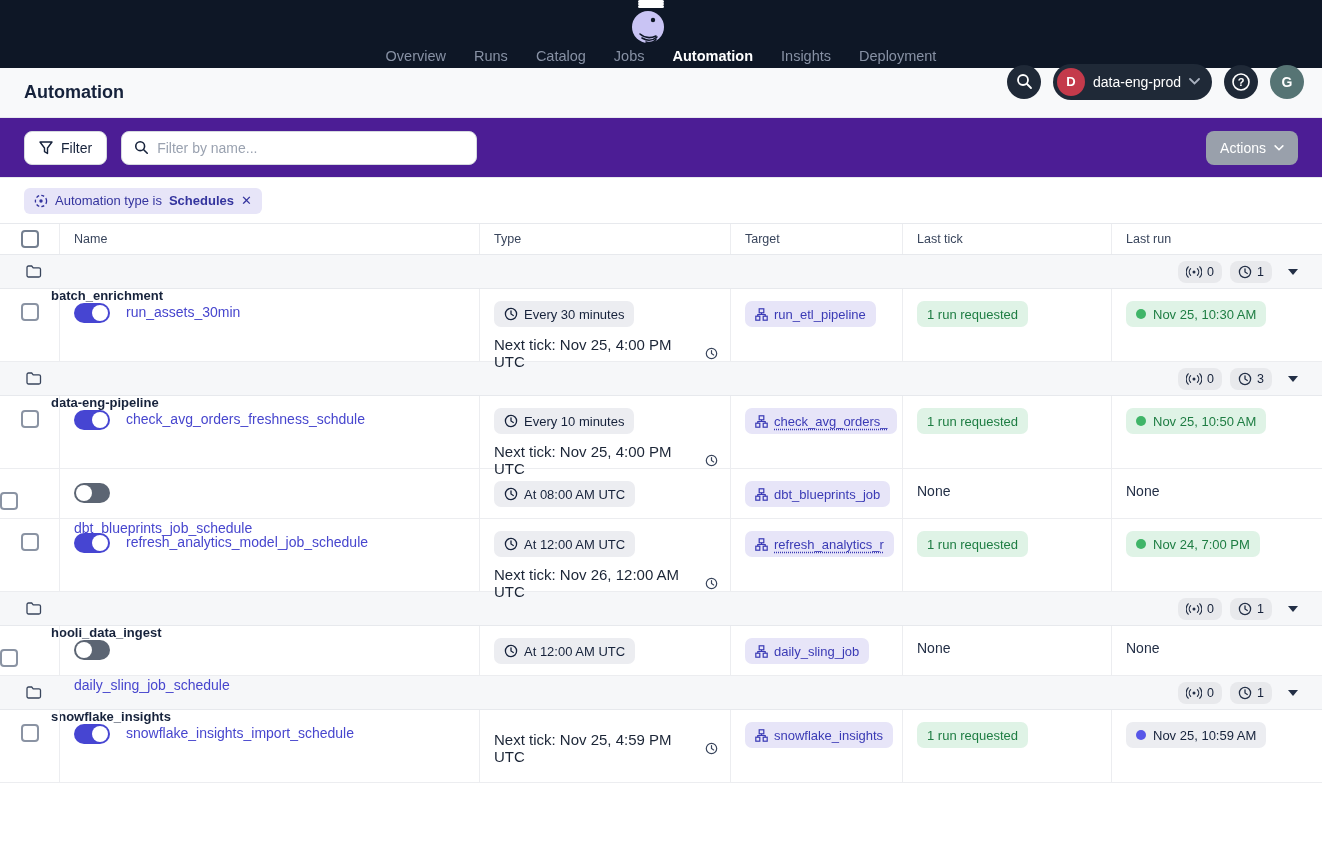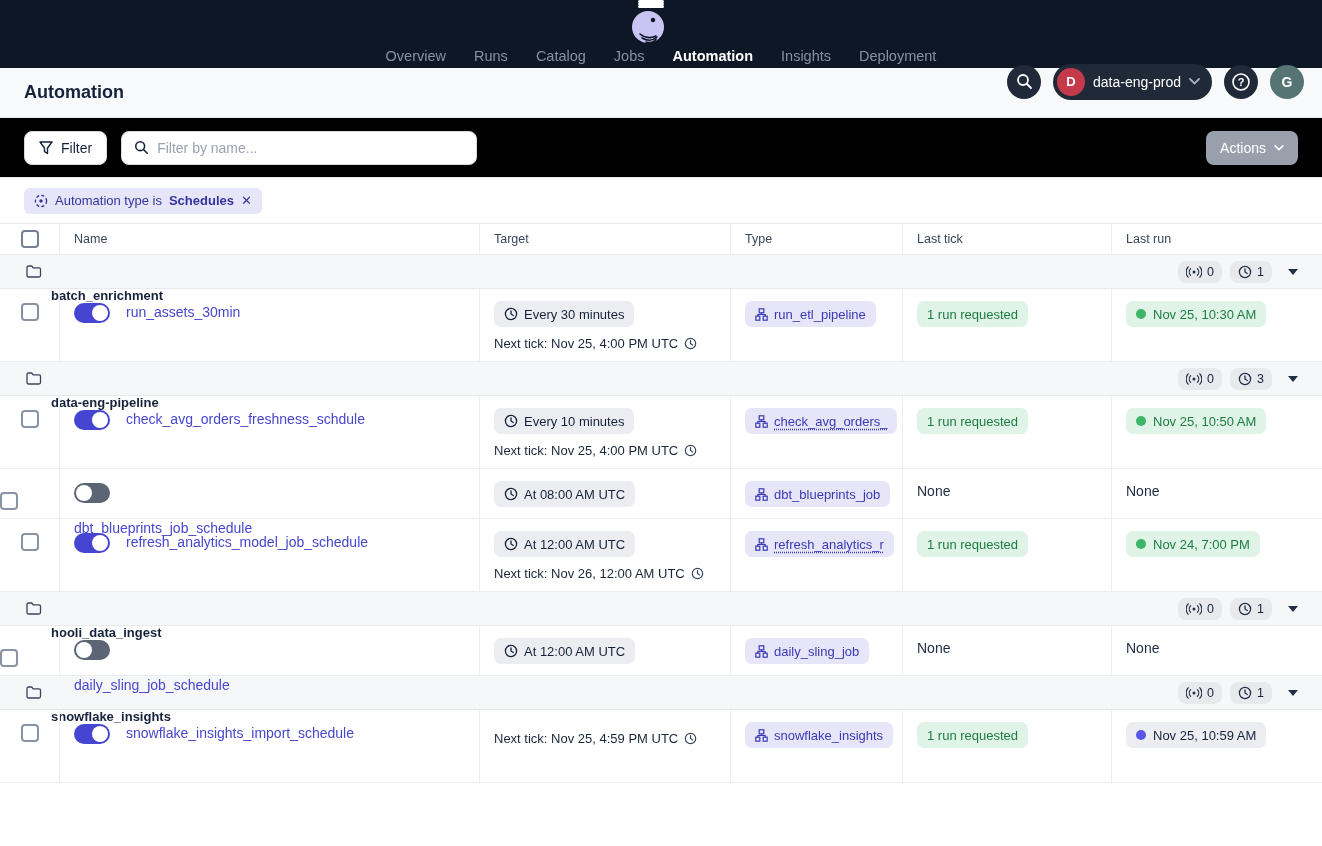--- a/index.html
+++ b/index.html
@@ -19,21 +19,21 @@
   .deploy-pill { height:36px; background:#1F2937; border-radius:18px; display:flex; align-items:center; padding:0 12px 0 4px; gap:8px; cursor:pointer; }
   .deploy-avatar { width:28px; height:28px; border-radius:50%; background:#C43A4B; color:#fff; font-size:13px; font-weight:bold; display:flex; align-items:center; justify-content:center; }
   .deploy-name { color:#fff; font-size:14px; }
   .user-avatar { width:34px; height:34px; border-radius:50%; background:#567474; color:#fff; font-size:14px; font-weight:bold; display:flex; align-items:center; justify-content:center; cursor:pointer; }
 
   
   .page-head { height:50px; background:#F8F9FA; border-bottom:1px solid #E7E9ED; display:flex; align-items:center; padding:0 24px; }
   .page-title { font-size:18px; font-weight:bold; color:#16223B; }
 
   
-  .toolbar { height:60px; background:#000000; border-bottom:1px solid #E7E9ED; display:flex; align-items:center; padding:0 24px; gap:14px; }
+  .toolbar { height:60px; background:#4c1d95; border-bottom:1px solid #E7E9ED; display:flex; align-items:center; padding:0 24px; gap:14px; }
   .filter-btn { height:34px; border:1px solid #D5D9DF; border-radius:8px; background:#fff; display:flex; align-items:center; gap:8px; padding:0 14px; font-size:14px; color:#16223B; cursor:pointer; }
   .search-box { width:356px; height:34px; border:1px solid #D5D9DF; border-radius:8px; background:#fff; display:flex; align-items:center; gap:8px; padding:0 12px; }
   .search-box input { border:none; outline:none; flex:1; font-size:14px; color:#16223B; font-family:inherit; background:transparent; }
   .search-box input::placeholder { color:#9AA2B0; }
   .actions-btn { margin-left:auto; height:34px; background:#99A0AB; border:none; border-radius:8px; color:#fff; font-size:14px; display:flex; align-items:center; gap:8px; padding:0 14px; cursor:default; font-family:inherit; }
 
   
   .chip-row { height:45px; display:flex; align-items:center; padding:0 24px; background:#fff; }
   .filter-chip { height:26px; background:#E7E5F8; border-radius:6px; display:flex; align-items:center; gap:7px; padding:0 10px; font-size:13px; color:#34349E; cursor:pointer; }
   .filter-chip b { font-weight:bold; }
@@ -75,21 +75,21 @@
   .chip { display:inline-flex; align-items:center; gap:6px; height:26px; border-radius:7px; padding:0 10px; font-size:13px; }
   .chip.gray { background:#ECEDF1; color:#16223B; }
   .chip.lav { background:#E7E5F8; color:#3A3AB5; cursor:pointer; }
   .chip.lav.trunc span { text-decoration:underline dotted; text-underline-offset:3px; }
   .chip.green { background:#DFF3E6; color:#1E7D43; }
   .chip.runchip { gap:7px; }
   .chip.run-gray { background:#ECEDF1; color:#16223B; }
   .dot { width:10px; height:10px; border-radius:50%; flex-shrink:0; }
   .dot.green { background:#3FB568; }
   .dot.blue { background:#5756E8; }
-  .next-tick { margin-top:9px; font-size:13px; color:#1B2536; display:flex; align-items:center; gap:6px; }
+  .next-tick { margin-top:9px; font-size:15px; color:#1B2536; display:flex; align-items:center; gap:6px;justify-content:center; }
   .none-text { font-size:14px; color:#232F46; padding-top:2px; display:inline-block; }
 
   svg { display:block; }
 </style>
 </head>
 <body>
 
 <div class="topnav">
   <div class="hamburger">
       <span></span>
@@ -189,22 +189,22 @@
     <b>Schedules</b>
     <span class="x">✕</span>
   </div>
 </div>
 
 <div class="grid thead">
   <div class="th check">
       <span class="checkbox"></span>
     </div>
   <div class="th">Name</div>
+  <div class="th">Type</div>
   <div class="th">Target</div>
-  <div class="th">Type</div>
   <div class="th">Last tick</div>
   <div class="th">Last run</div>
 </div>
 
 <div class="group-row">
   <span>
       <svg width="16" height="13" viewBox="0 0 16 13">
         <path d="M1 2.5 a1.5 1.5 0 0 1 1.5 -1.5 h3.2 l1.5 1.8 h5.8 a1.5 1.5 0 0 1 1.5 1.5 v6.2 a1.5 1.5 0 0 1 -1.5 1.5 h-10.5 a1.5 1.5 0 0 1 -1.5 -1.5 Z" stroke="#39455C" stroke-width="1.3" fill="none"></path>
       </svg>
     </span>

